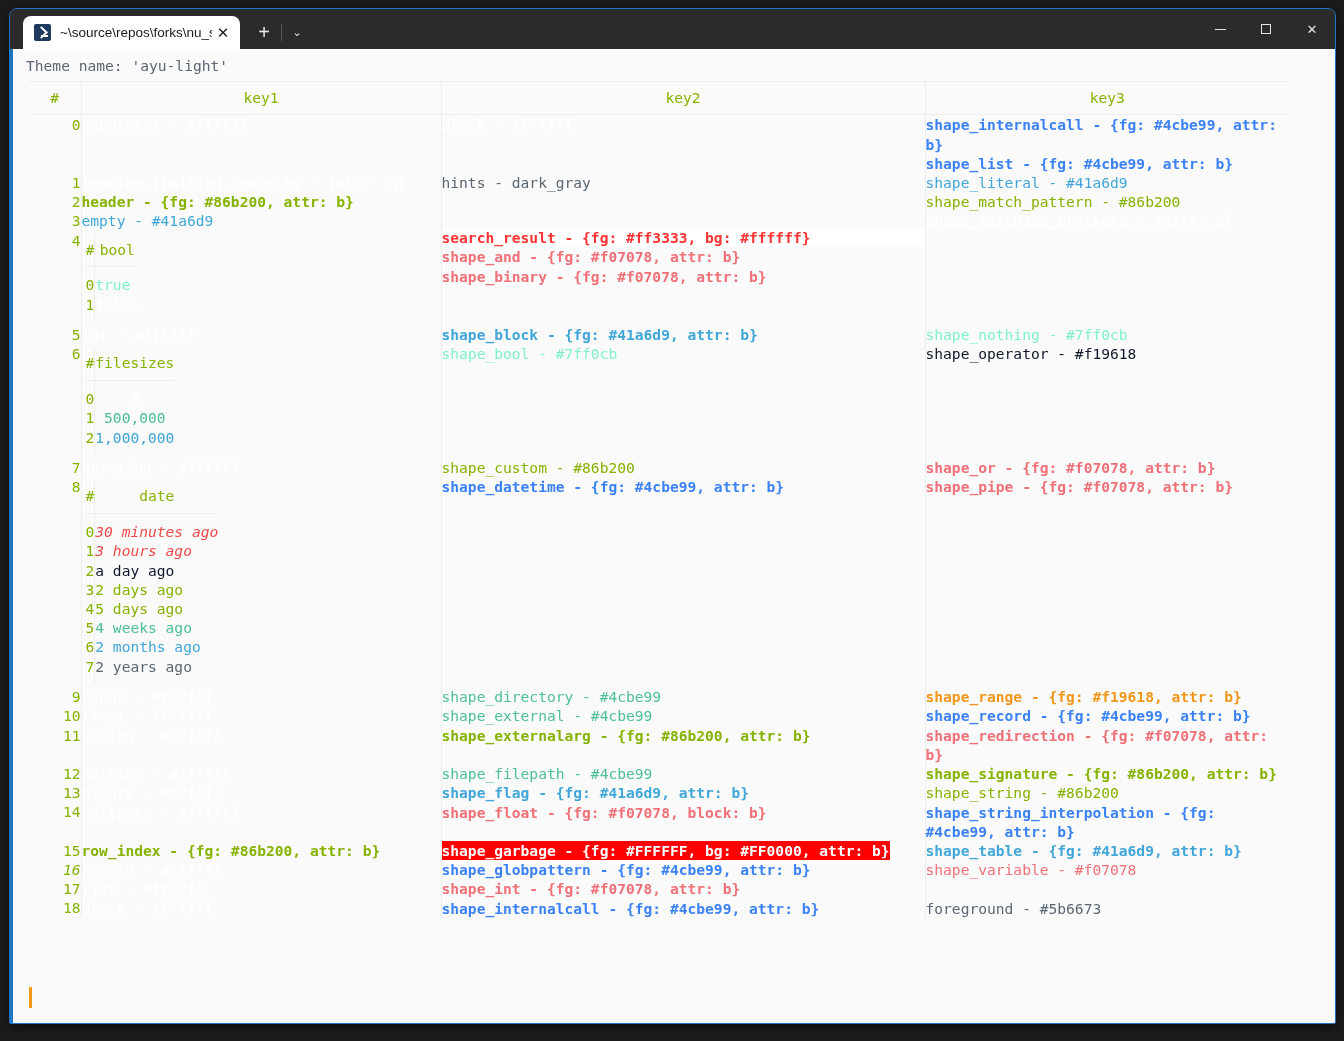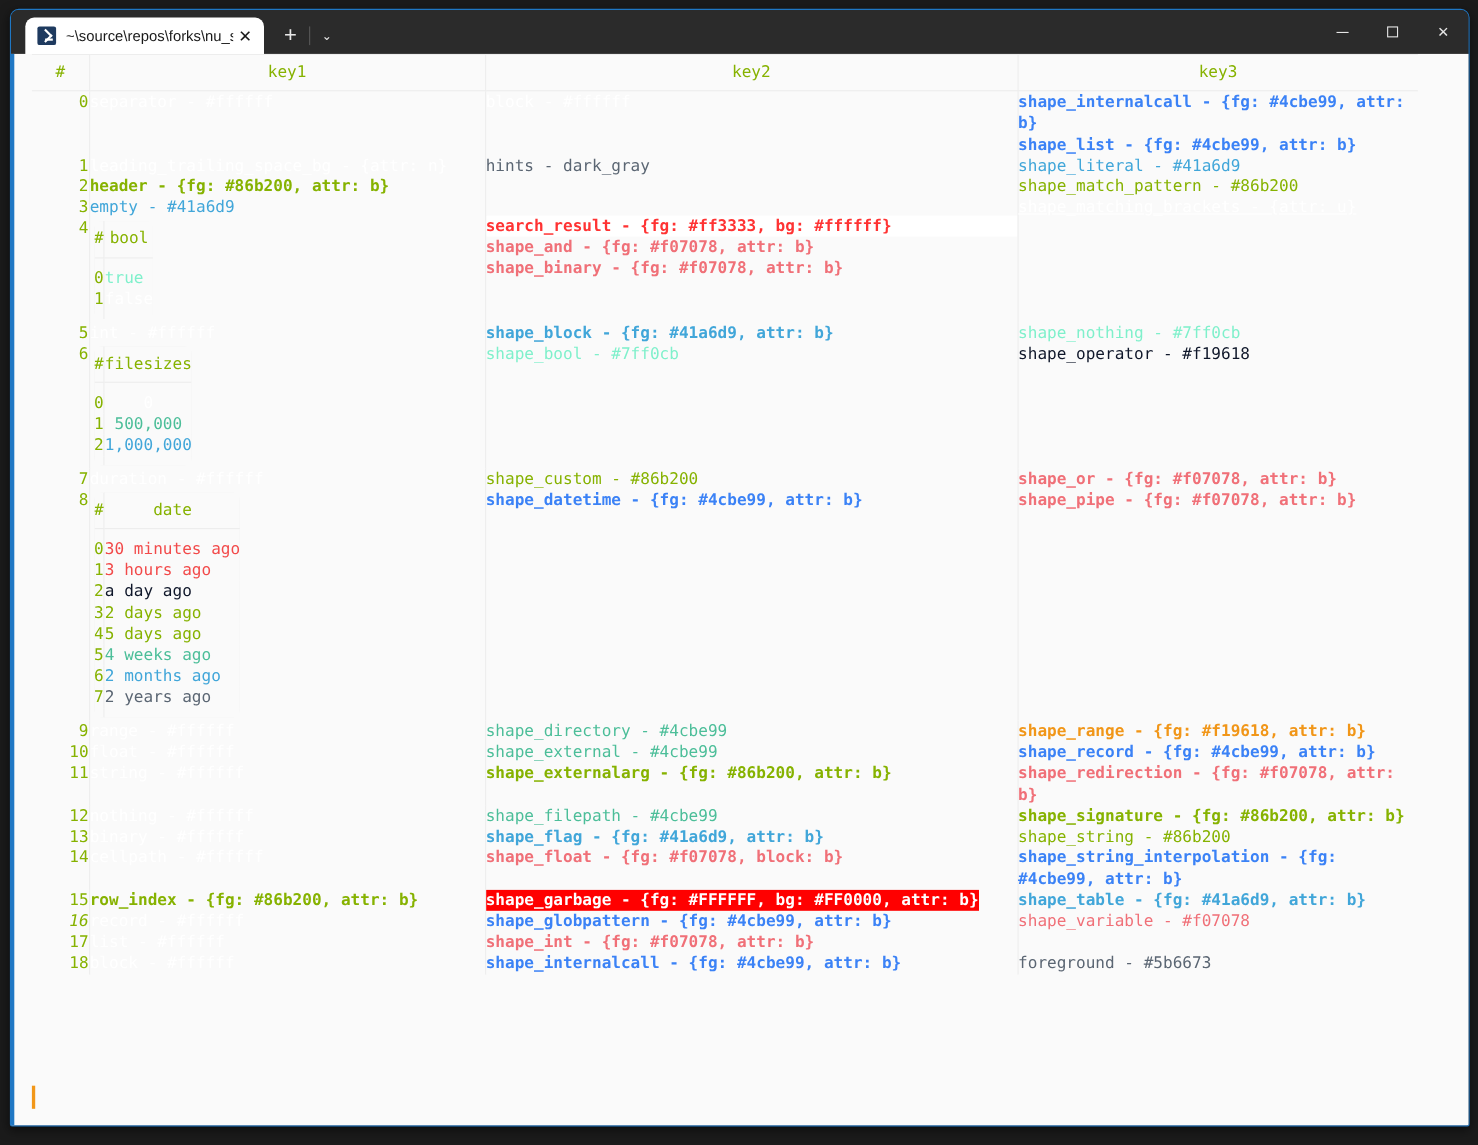--- a/index.html
+++ b/index.html
@@ -227,21 +227,21 @@
     position: absolute;
     left: 16px; top: 938px;
     width: 3px; height: 21px;
     background: #f29718;
   }
 </style>
 </head>
 <body>
 
 <style>
-  .c-red-plain { color: #f24a4a; }
+  .c-red-plain { color: #f24a4a; font-style: italic; }
 </style>
 
 <div id="window">
 
   <div id="titlebar">
     <div id="tab">
       <div id="tabicon"></div>
       <div id="tabtitle">~\source\repos\forks\nu_scrip</div>
       <div id="tabclose">✕</div>
     </div>
@@ -255,20 +255,21 @@
         </div>
       <div class="wc">
           <span class="sq"></span>
         </div>
       <div class="wc">✕</div>
     </div>
   </div>
 
   <div id="term">
 
+    <div id="themeline">Theme name: 'ayu-light'</div>
 
     <table id="maintable">
       <colgroup>
         <col class="c-idx">
           <col class="c-k1">
           <col class="c-k2">
           <col class="c-k3">
       </colgroup>
       <thead>
         <tr>

